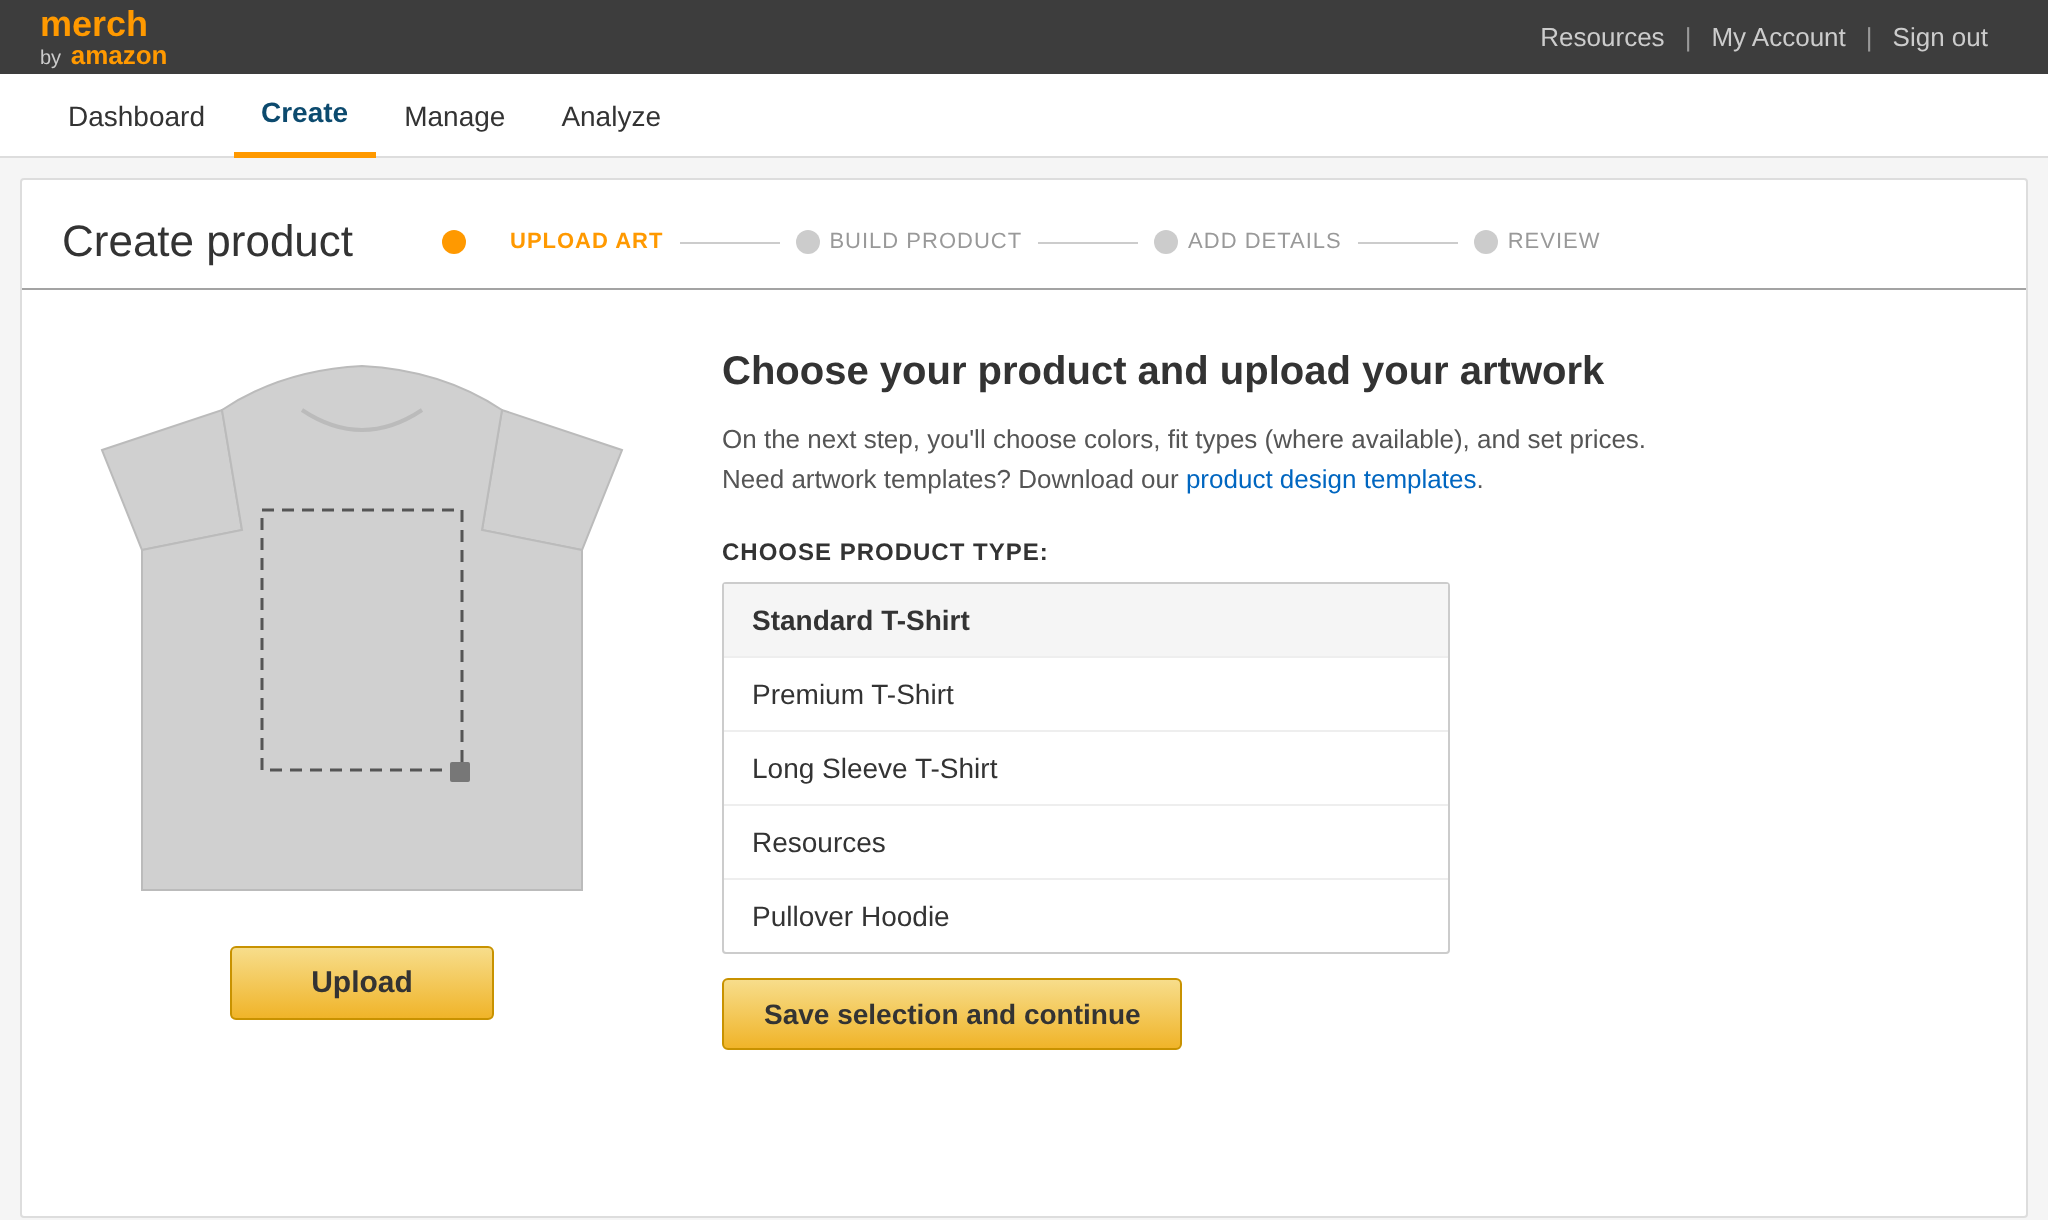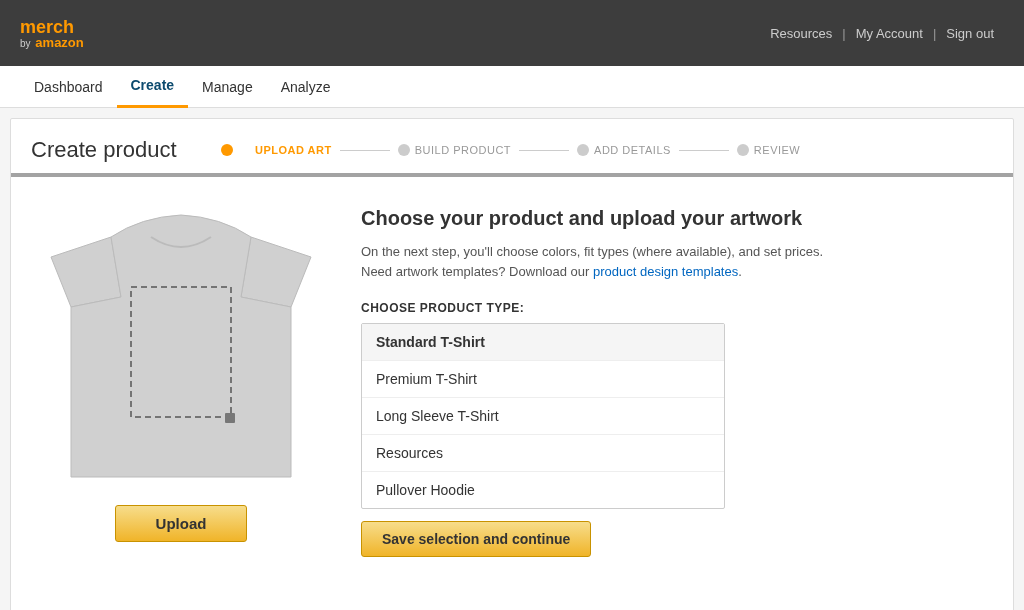--- a/index.html
+++ b/index.html
@@ -1,21 +1,21 @@
 <!DOCTYPE html>
 <html><head>
   <meta charset="utf-8">
   <style>
     * { box-sizing: border-box; margin: 0; padding: 0; }
     body { font-family: Arial, sans-serif; font-size: 14px; color: #333; background: #f5f5f5; }
 
     
     .header {
       background: #3d3d3d;
-      height: 66px;
+      height: 37px;
       display: flex;
       align-items: center;
       justify-content: space-between;
       padding: 0 20px;
     }
     .logo-area {
       display: flex;
       flex-direction: column;
       line-height: 1;
     }
@@ -67,21 +67,21 @@
       margin: 10px;
       border: 1px solid #ddd;
       border-radius: 2px;
     }
 
     
     .page-title-bar {
       display: flex;
       align-items: center;
       padding: 18px 20px 10px 20px;
-      border-bottom: 4px solid #a3a3a3;
+      border-bottom: 1px solid #a3a3a3;
     }
     .page-title {
       font-size: 22px;
       font-weight: normal;
       color: #333;
       margin-right: 30px;
       min-width: 160px;
     }
 
     

